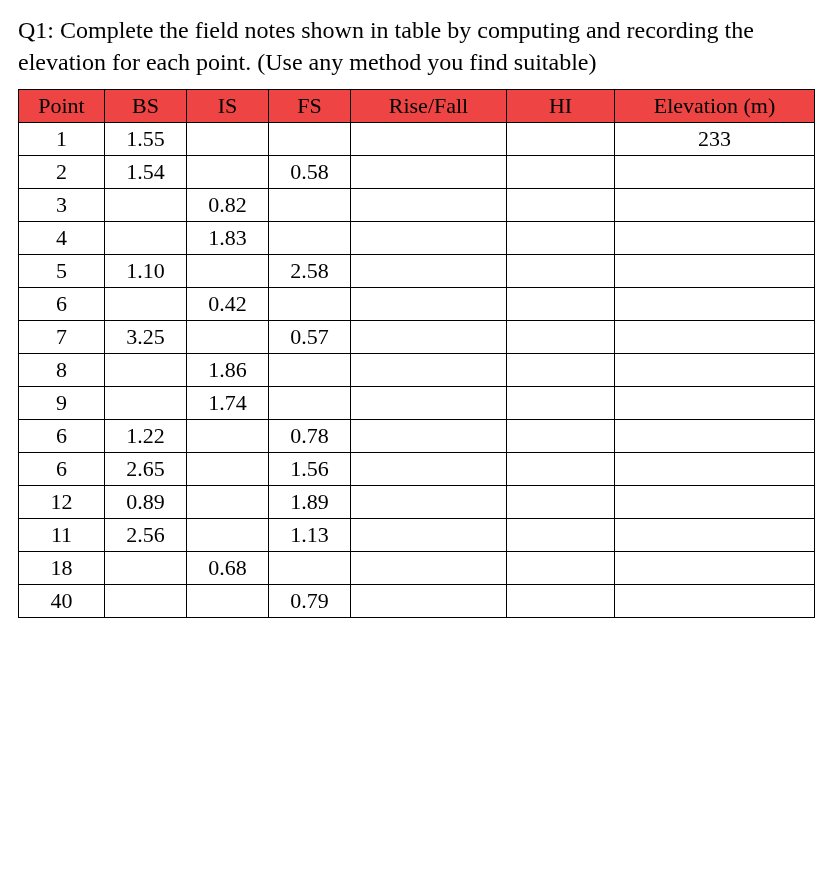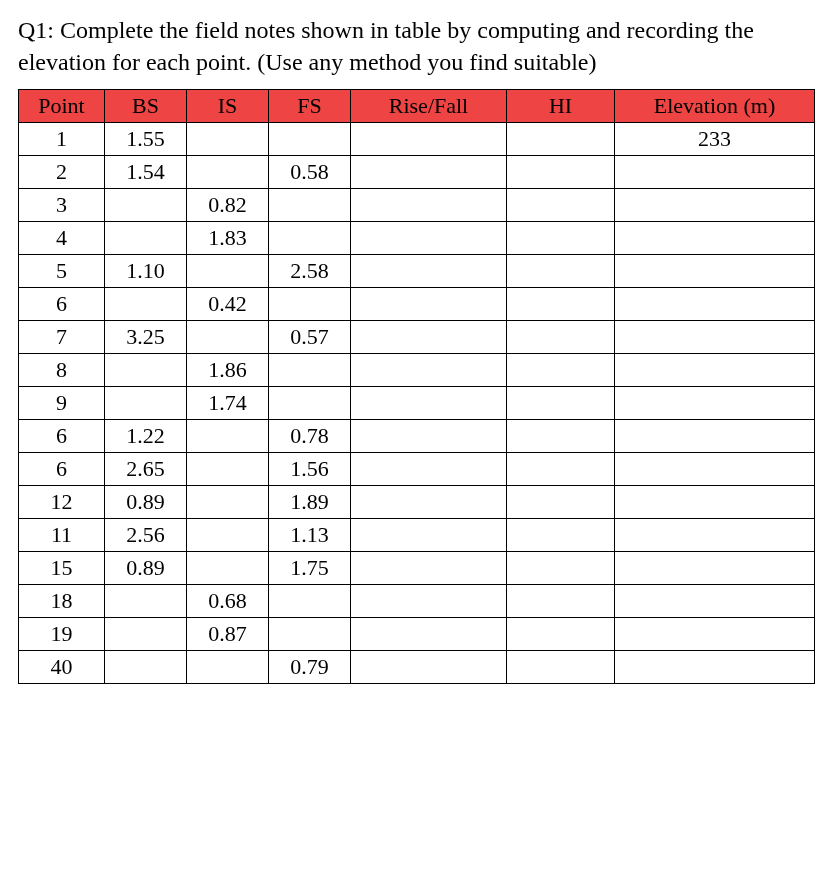--- a/index.html
+++ b/index.html
@@ -195,41 +195,23 @@
         <tr>
           <td>11</td>
           <td>2.56</td>
           <td></td>
           <td>1.13</td>
           <td></td>
           <td></td>
           <td></td>
         </tr>
         <tr>
-          <td>15</td>
-          <td>0.89</td>
-          <td></td>
-          <td>1.75</td>
-          <td></td>
-          <td></td>
-          <td></td>
-        </tr>
-        <tr>
           <td>18</td>
           <td></td>
           <td>0.68</td>
-          <td></td>
-          <td></td>
-          <td></td>
-          <td></td>
-        </tr>
-        <tr>
-          <td>19</td>
-          <td></td>
-          <td>0.87</td>
           <td></td>
           <td></td>
           <td></td>
           <td></td>
         </tr>
         <tr>
           <td>40</td>
           <td></td>
           <td></td>
           <td>0.79</td>

